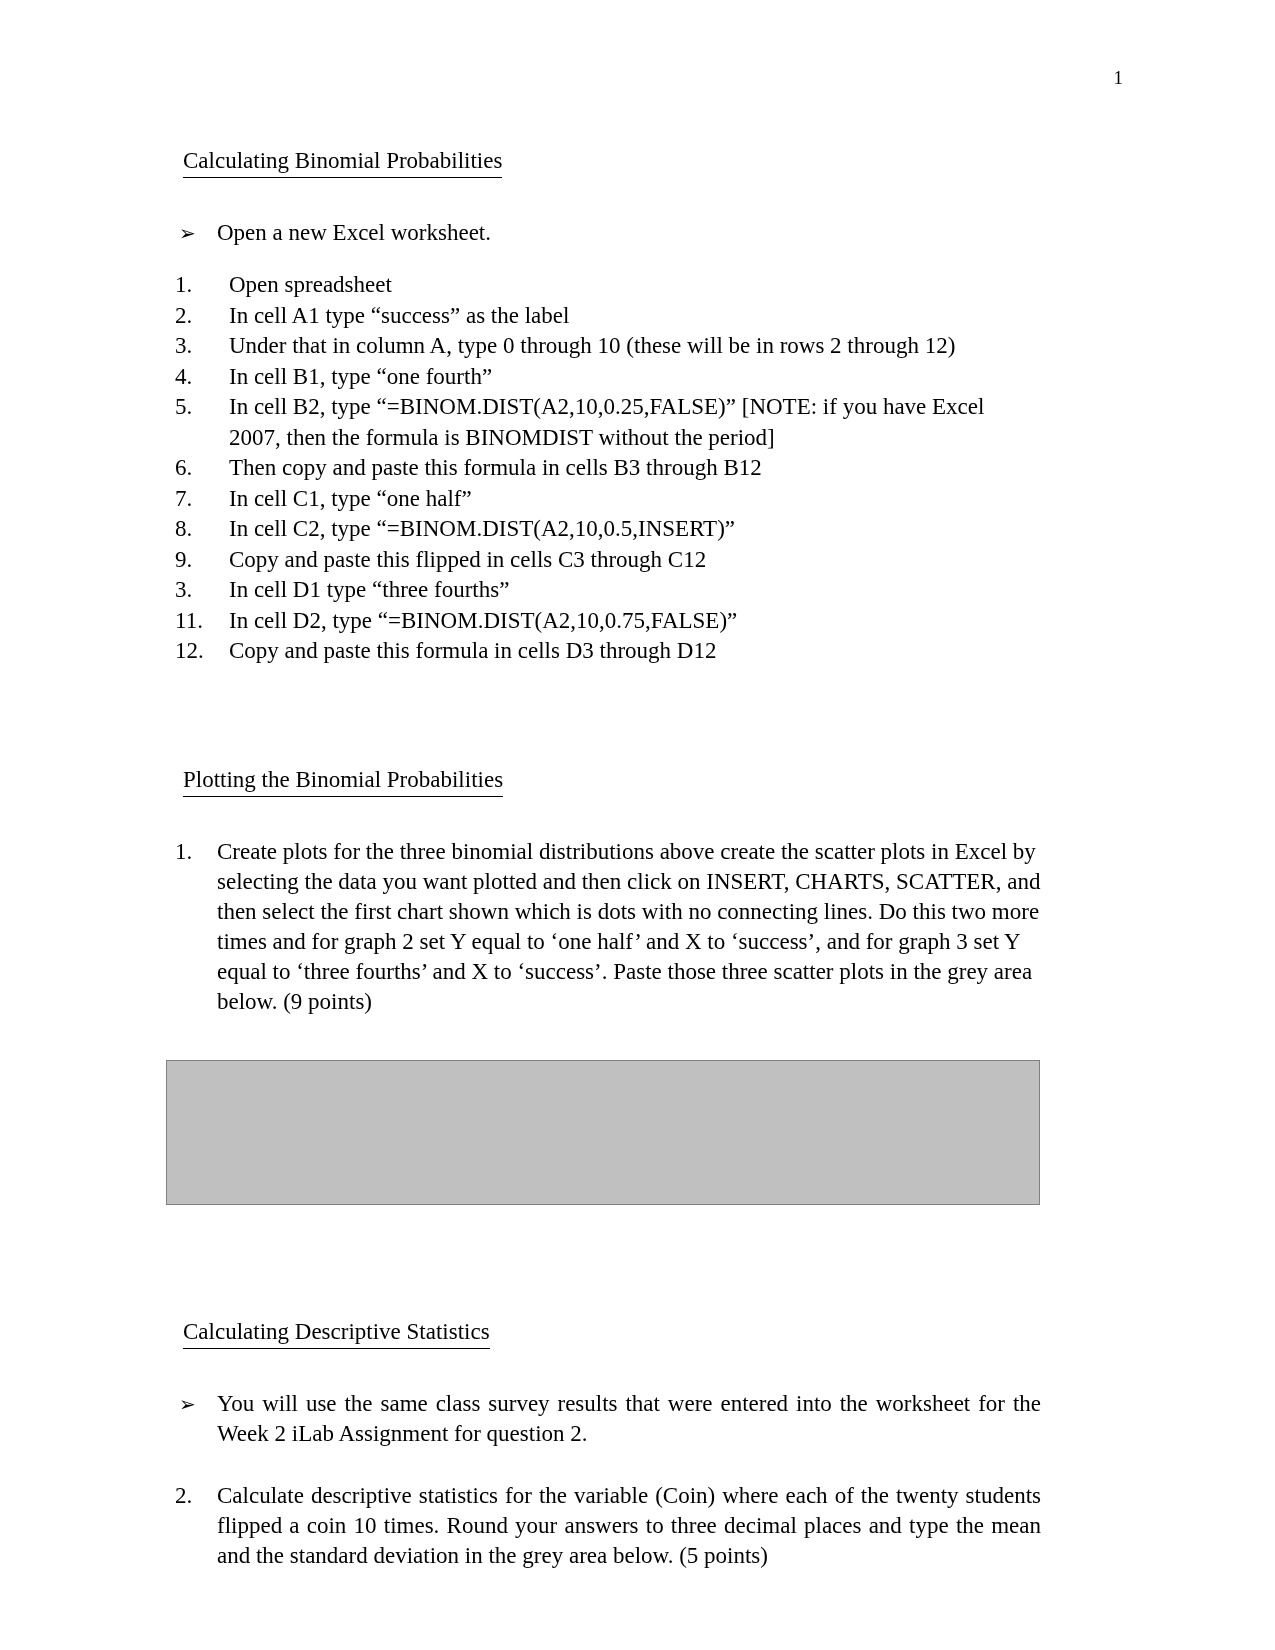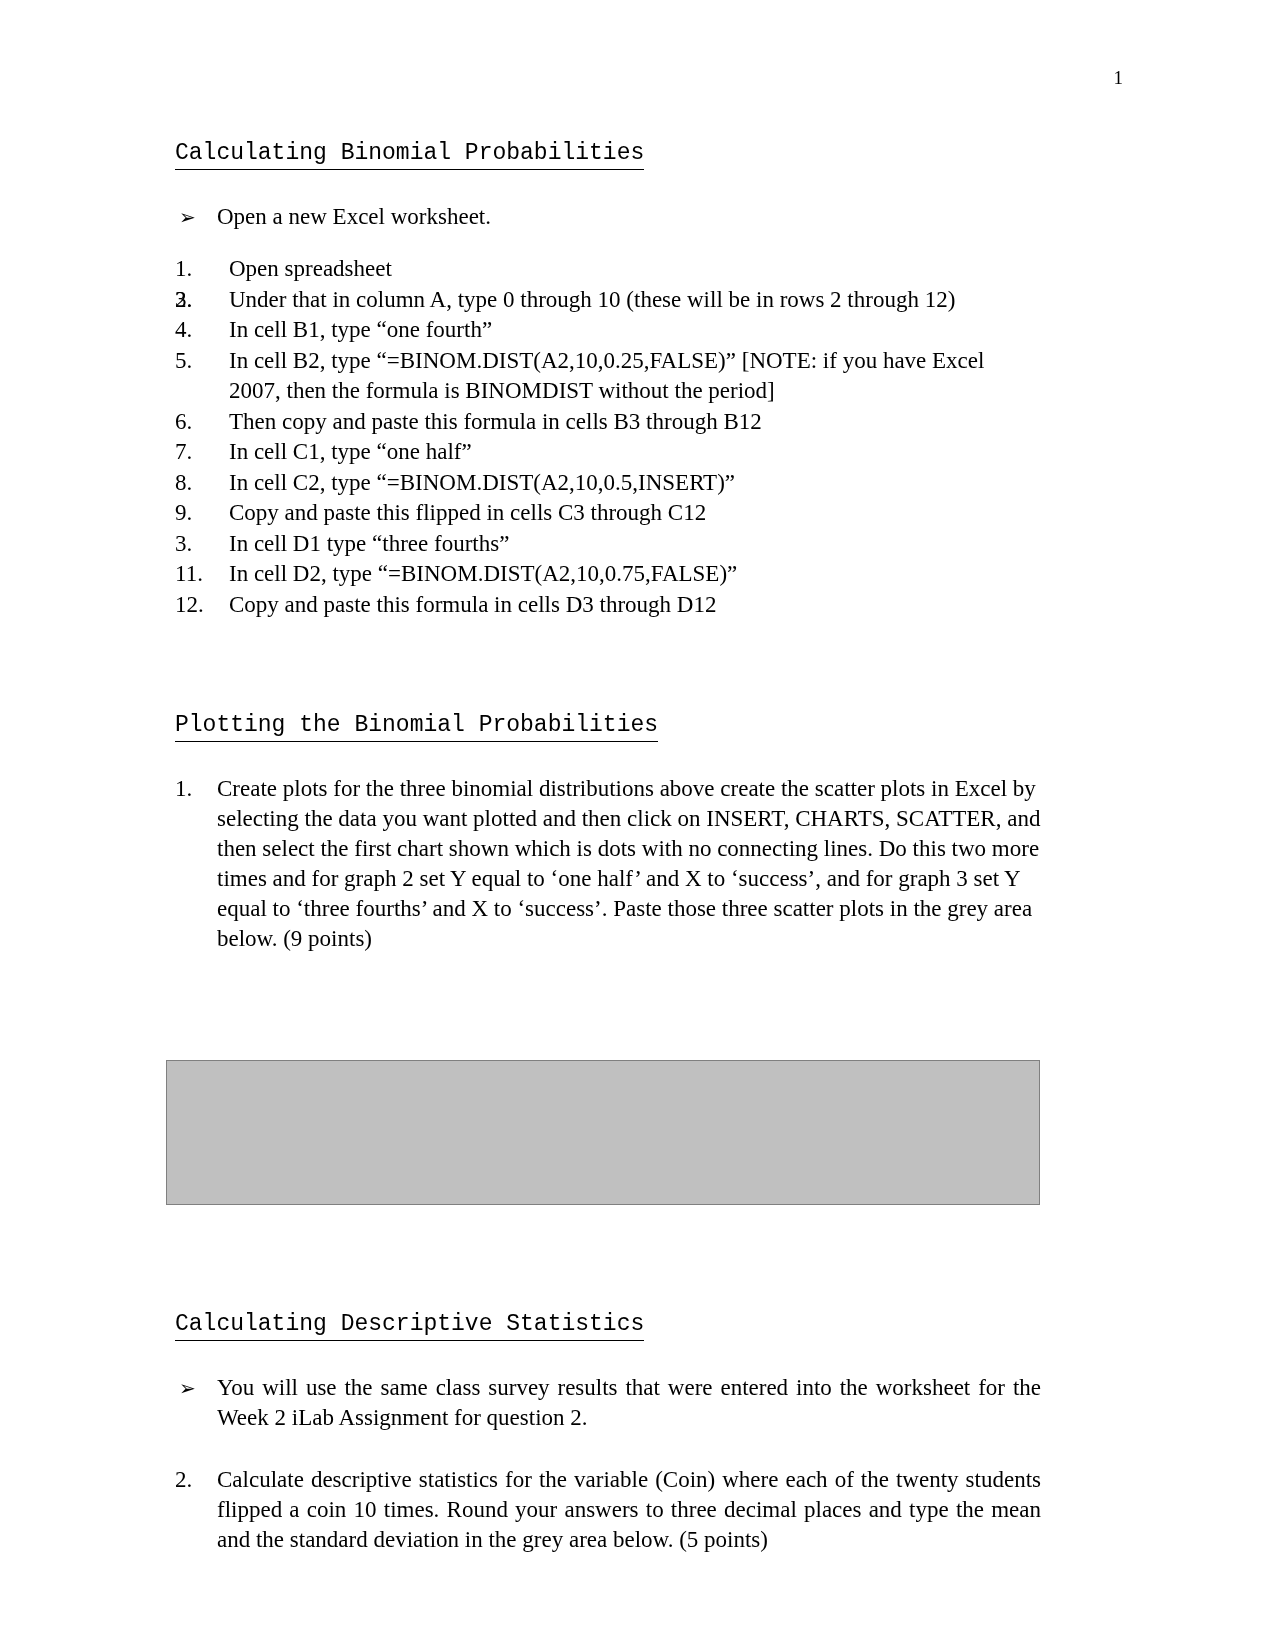--- a/index.html
+++ b/index.html
@@ -46,21 +46,21 @@
     font-size: 23px;
     line-height: 30px;
     margin: 0;
     font-weight: normal;
     display: inline-block;
     border-bottom: 1.4px solid #000;
     padding-bottom: 1px;
     white-space: nowrap;
   }
 
-  .heading-wrap { margin: 0; font-family: Liberation Mono, monospace; }
+  .heading-wrap { margin: 8px; }
 
   
   .arrow-item {
     position: relative;
     padding-left: 42px;
     font-size: 23px;
     line-height: 30px;
     margin: 0;
   }
   .arrow-item .bullet {
@@ -161,20 +161,21 @@
 
     <div class="spacer-sm"></div>
 
     <ol class="num-list sublist">
       <li>
         <span class="marker">1.</span>
         <span>Open spreadsheet</span>
       </li>
       <li>
         <span class="marker">2.</span>
+        <span>In cell A1 type “success” as the label</span>
       </li>
       <li>
         <span class="marker">3.</span>
         <span>Under that in column A, type 0 through 10 (these will be in rows 2 through 12)</span>
       </li>
       <li>
         <span class="marker">4.</span>
         <span>In cell B1, type “one fourth”</span>
       </li>
       <li>

